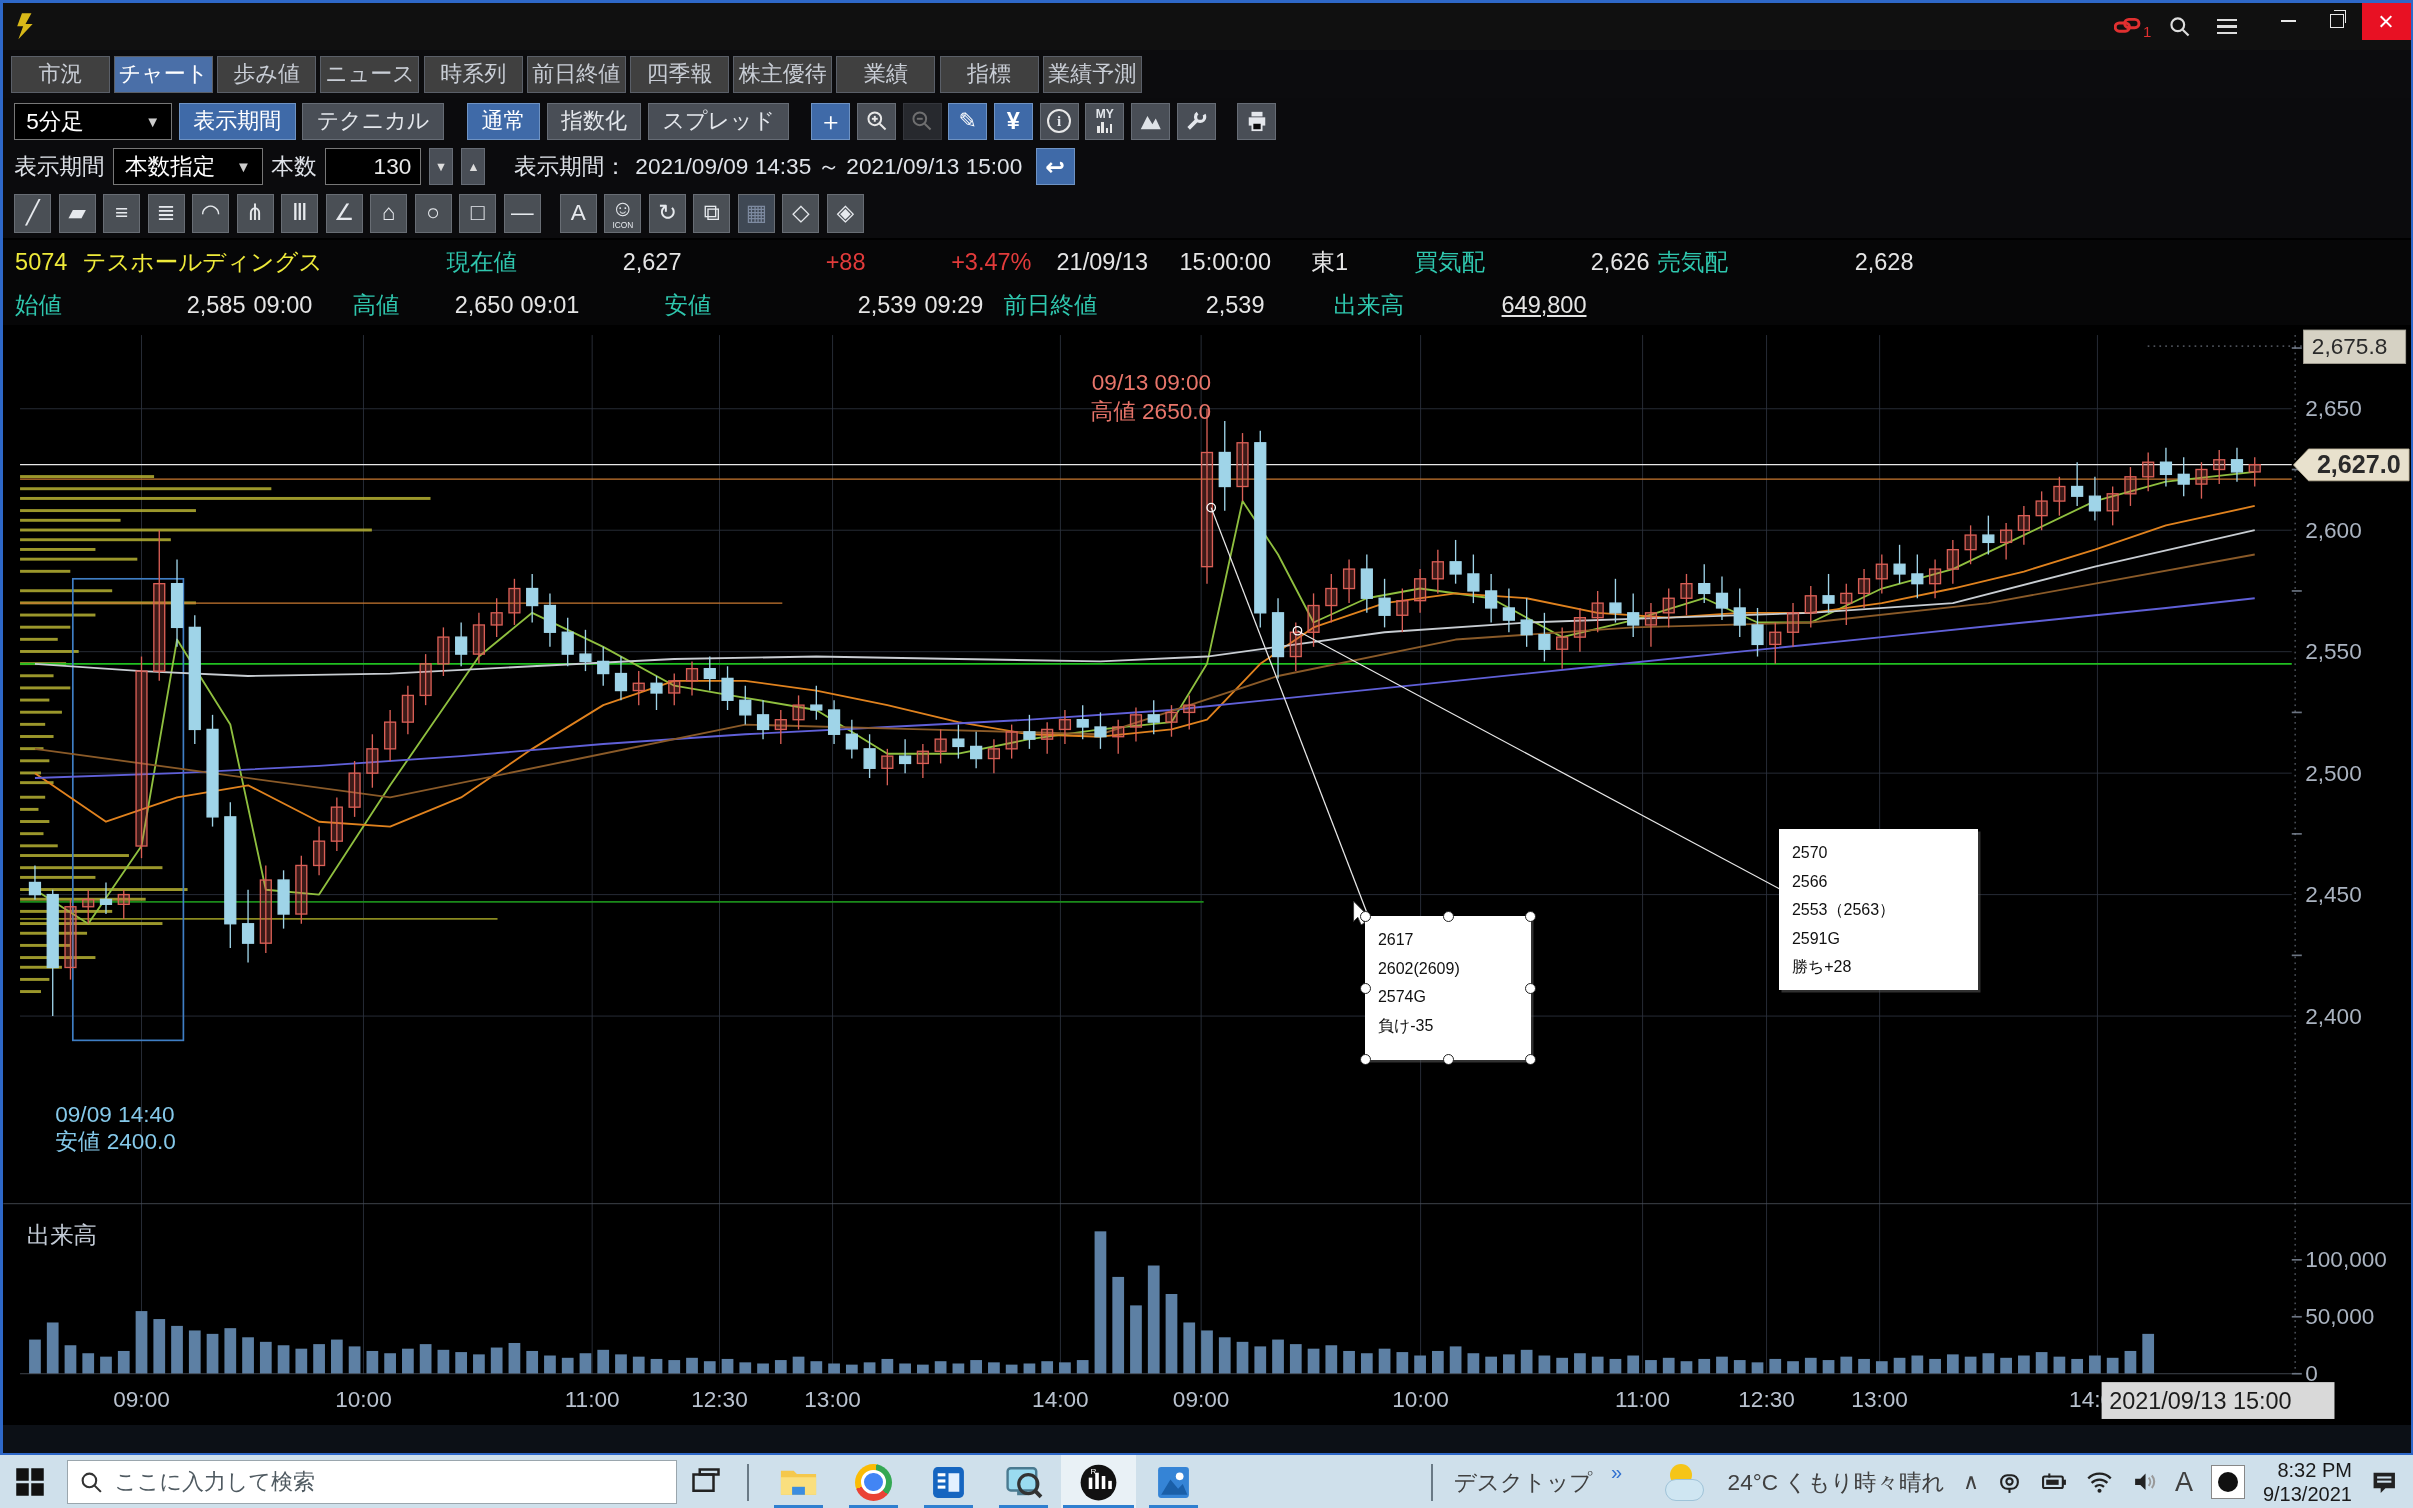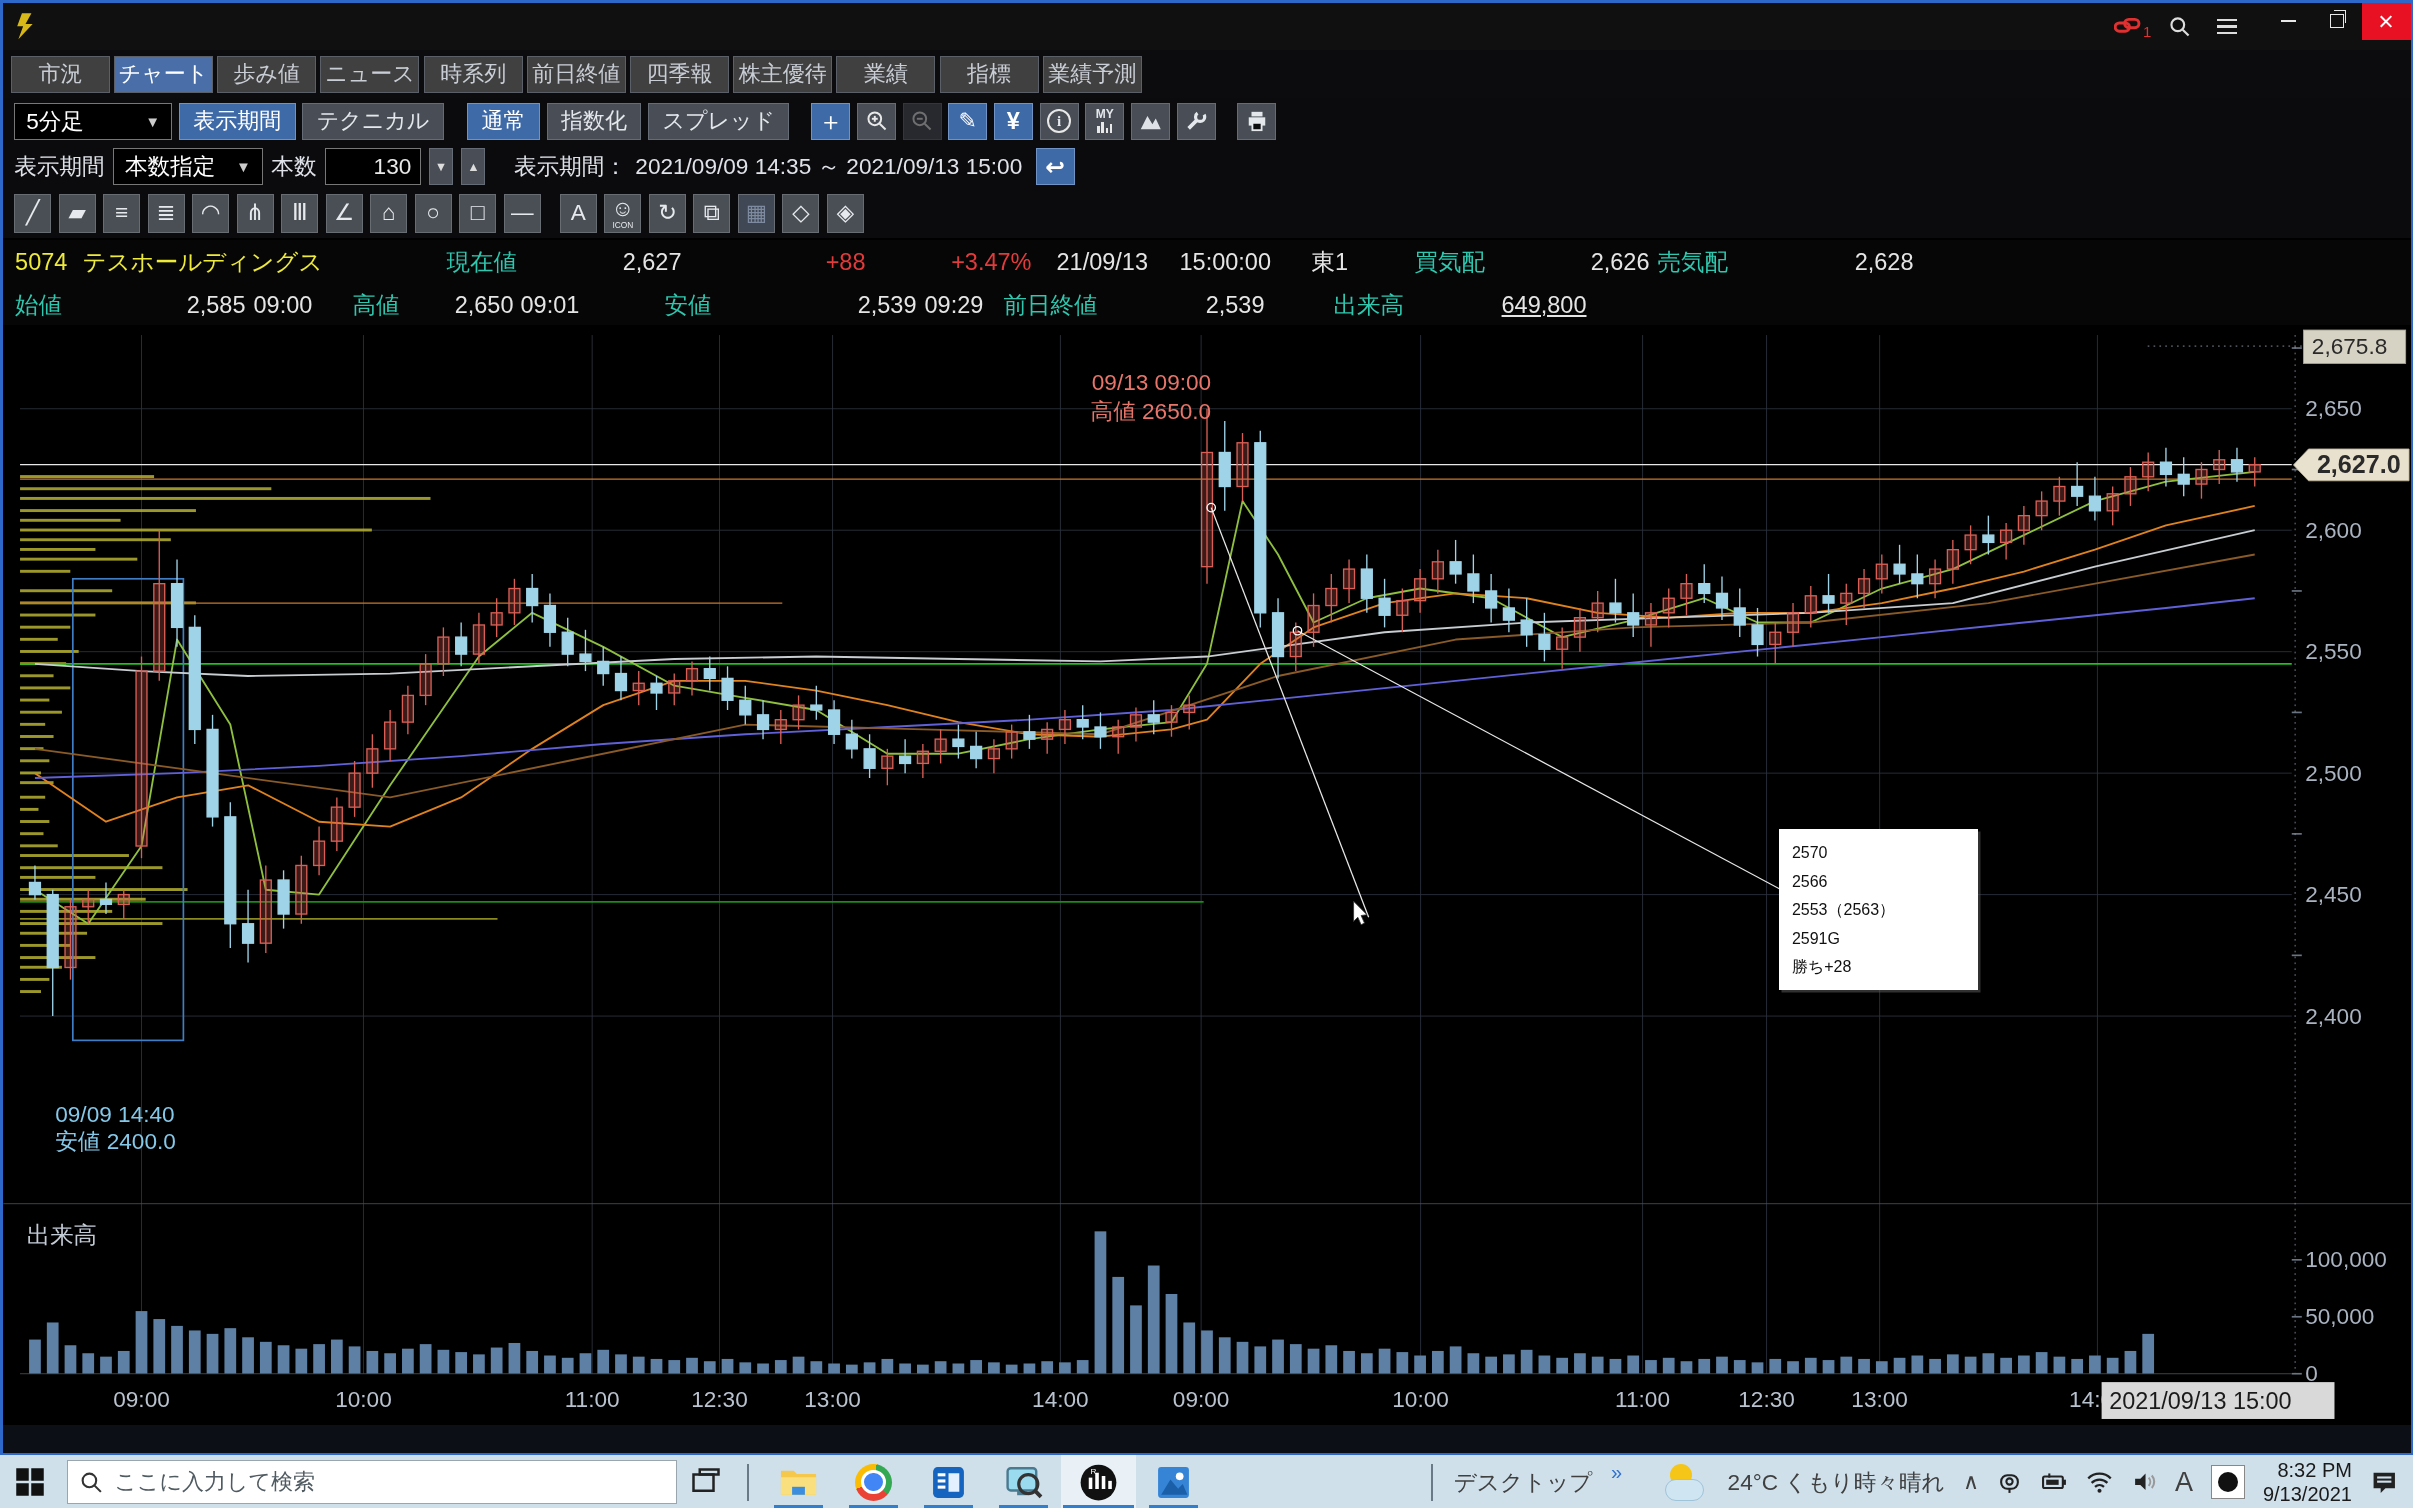--- a/index.html
+++ b/index.html
@@ -823,20 +823,34 @@
       <circle cx="1442" cy="218" r="5" fill="none" stroke="#fff" stroke-width="1.6"></circle>
       <line x1="1545" y1="365" x2="2122" y2="674" stroke="#e8e8e8" stroke-width="1.5"></line>
       <circle cx="1545" cy="365" r="5" fill="none" stroke="#fff" stroke-width="1.6"></circle>
       <text x="1442" y="78" fill="#e8756a" font-size="27" text-anchor="end">09/13 09:00</text>
       <text x="1442" y="112" fill="#e8756a" font-size="27" text-anchor="end">高値 2650.0</text>
       <text x="62" y="952" fill="#85c9ea" font-size="27">09/09 14:40</text>
       <text x="62" y="984" fill="#85c9ea" font-size="27">安値 2400.0</text>
       <polygon points="1612,688 1612,712 1617,707 1621,716 1625,714 1621,705 1628,704" fill="#fff" stroke="#333" stroke-width="1"></polygon>
     </svg>
 
+  <div class="callout" style="left:1362px;top:591px;width:153px;height:134px;">
+    <div>2617</div>
+    <div>2602(2609)</div>
+    <div>2574G</div>
+    <div>負け-35</div>
+    <span class="handle" style="left:-5px;top:-5px;"></span>
+    <span class="handle" style="left:50%;top:-5px;margin-left:-5px;"></span>
+    <span class="handle" style="right:-5px;top:-5px;"></span>
+    <span class="handle" style="left:-5px;top:50%;margin-top:-5px;"></span>
+    <span class="handle" style="right:-5px;top:50%;margin-top:-5px;"></span>
+    <span class="handle" style="left:-5px;bottom:-5px;"></span>
+    <span class="handle" style="left:50%;bottom:-5px;margin-left:-5px;"></span>
+    <span class="handle" style="right:-5px;bottom:-5px;"></span>
+  </div>
 
   <div class="callout" style="left:1776px;top:504px;width:186px;height:151px;">
     <div>2570</div>
     <div>2566</div>
     <div>2553（2563）</div>
     <div>2591G</div>
     <div>勝ち+28</div>
   </div>
 </div>
 

